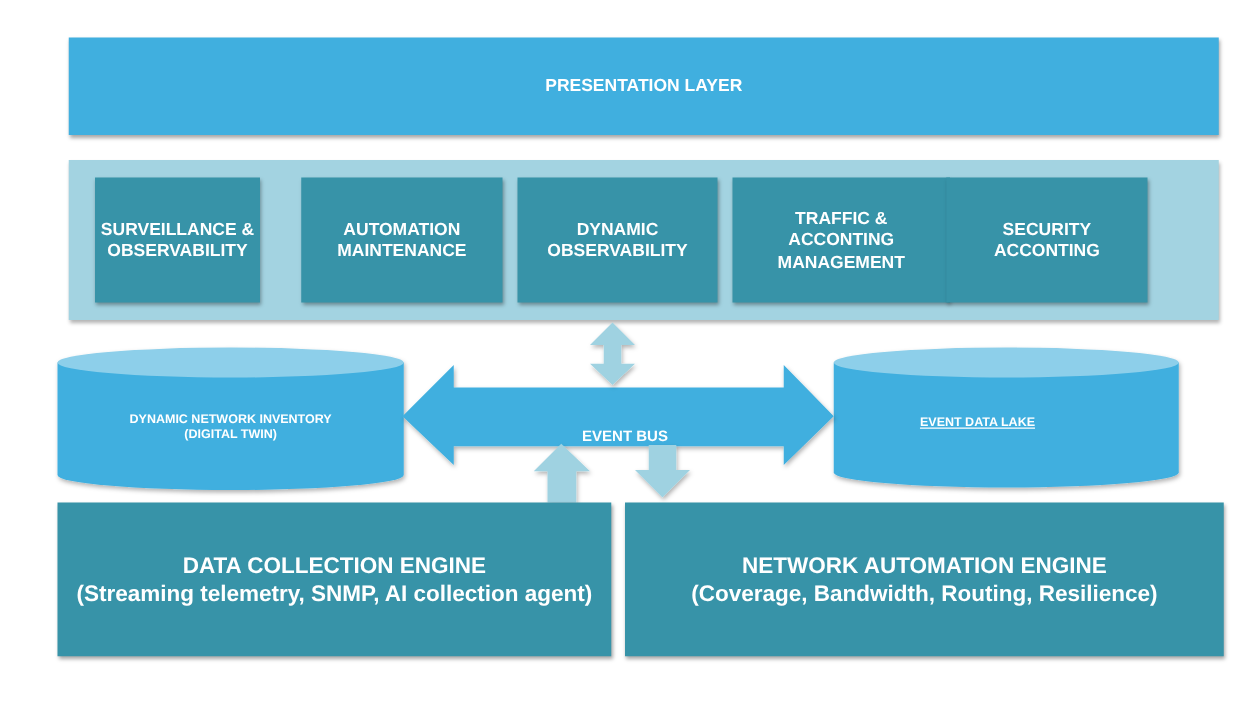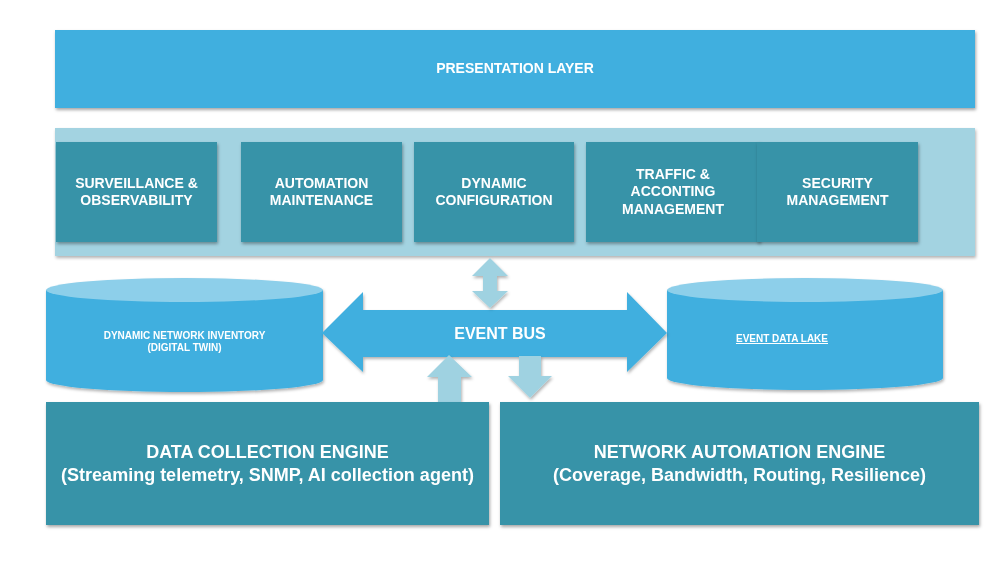--- a/index.html
+++ b/index.html
@@ -20,40 +20,40 @@
   svg.layer { position: absolute; left: 0; top: 0; }
 </style>
 </head>
 <body>
 
 <div class="abs txt presentation">
   <span>PRESENTATION LAYER</span>
 </div>
 
 <div class="abs services-panel"></div>
-<div class="abs txt svc" style="left:56px;width:161px;">
+<div class="abs txt svc" style="left:76px;width:132px;">
   <span>SURVEILLANCE &amp;
 OBSERVABILITY</span>
 </div>
 <div class="abs txt svc" style="left:241px;width:161px;">
   <span>AUTOMATION
 MAINTENANCE</span>
 </div>
 <div class="abs txt svc" style="left:414px;width:160px;">
   <span>DYNAMIC
-CONFIGURATION</span>
+OBSERVABILITY</span>
 </div>
 <div class="abs txt svc" style="left:586px;width:174px;">
   <span>TRAFFIC &amp;
 ACCONTING
 MANAGEMENT</span>
 </div>
 <div class="abs txt svc" style="left:757px;width:161px;">
   <span>SECURITY
-MANAGEMENT</span>
+ACCONTING</span>
 </div>
 
 <svg class="layer" width="1004" height="565">
   <defs>
     <filter id="sh" x="-10%" y="-10%" width="120%" height="130%">
       <feDropShadow dx="1" dy="2" stdDeviation="1.5" flood-color="#000" flood-opacity="0.3"></feDropShadow>
     </filter>
   </defs>
 
   <g filter="url(#sh)">
@@ -76,21 +76,21 @@
 </svg>
 
 <div class="abs txt cyl-label" style="left:46px;top:304px;width:277px;height:76px;">
   <span>DYNAMIC NETWORK INVENTORY
 (DIGITAL TWIN)</span>
 </div>
 <div class="abs txt cyl-label" style="left:644px;top:304px;width:276px;height:70px;text-decoration:underline;">
   <span>EVENT DATA LAKE</span>
 </div>
 
-<div class="abs txt" style="left:400px;top:310px;width:200px;height:47px;font-size:16px;">
+<div class="abs txt" style="left:400px;top:310px;width:200px;height:47px;font-size:12px;align-items:flex-end;">
   <span>EVENT BUS</span>
 </div>
 
 <div class="abs txt engine" style="left:46px;width:443px;">
   <span>DATA COLLECTION ENGINE
 (Streaming telemetry, SNMP, AI collection agent)</span>
 </div>
 <div class="abs txt engine" style="left:500px;width:479px;">
   <span>NETWORK AUTOMATION ENGINE
 (Coverage, Bandwidth, Routing, Resilience)</span>

